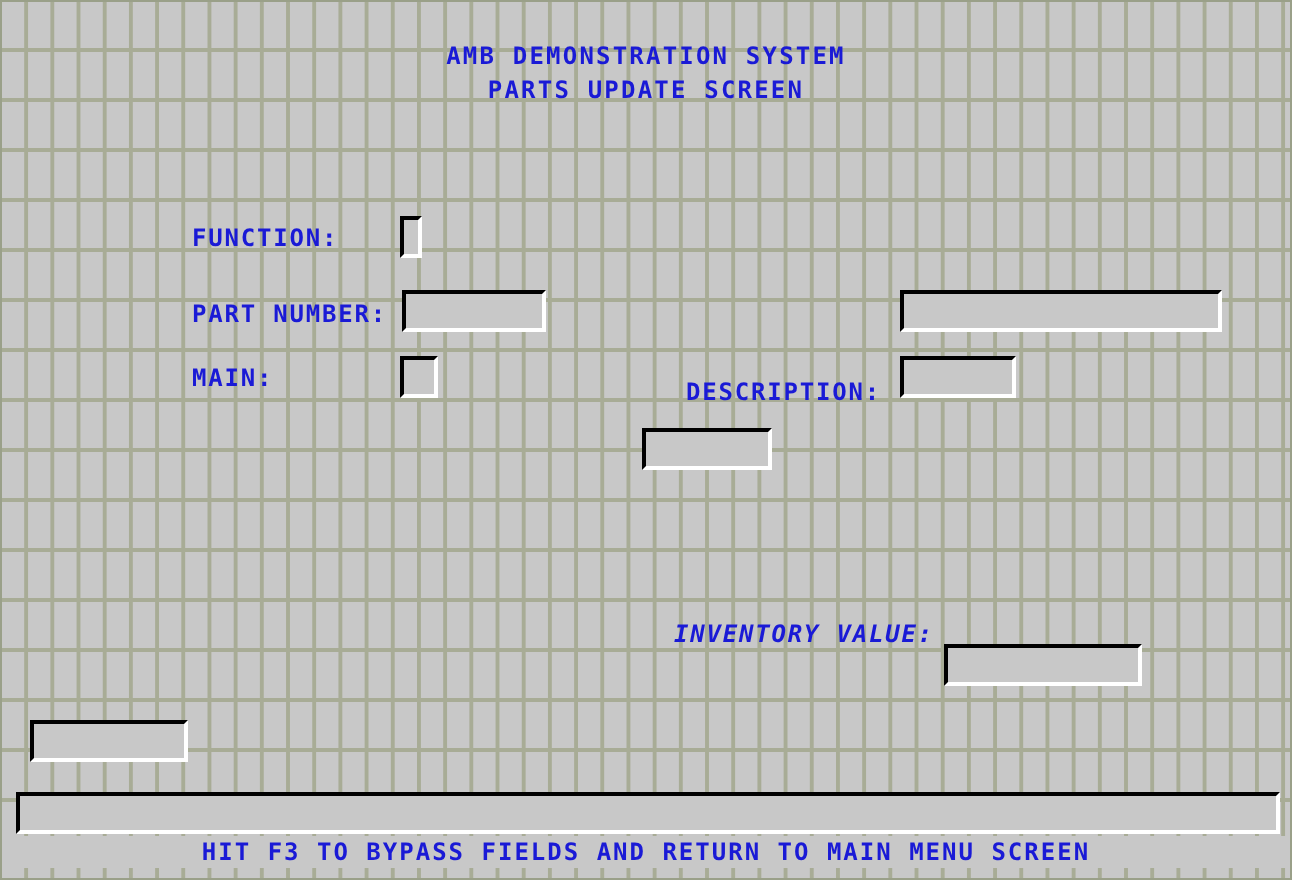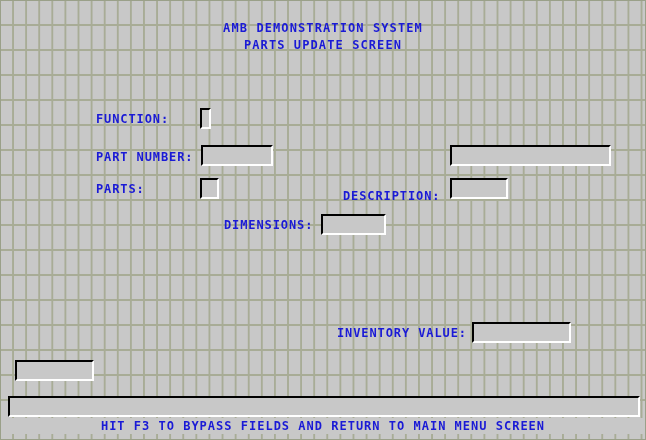--- a/index.html
+++ b/index.html
@@ -96,29 +96,28 @@
 
   <div class="lbl" style="left:96px; top:112px;">FUNCTION:</div>
   <input class="field" type="text" style="left: 200px; top: 108px; width: 11px; height: 21px;" placeholder="">
 
   <div class="lbl" style="left:96px; top:150px;">PART NUMBER:</div>
   <input class="field" type="text" style="left: 201px; top: 145px; width: 72px; height: 21px;" placeholder="">
 
   <div class="lbl" style="left:343px; top:150px;margin-top:39px;">DESCRIPTION:</div>
   <input class="field" type="text" style="left: 450px; top: 145px; width: 161px; height: 21px;" placeholder="">
 
-  <div class="lbl" style="left:96px; top:182px;">PARTS:</div>
+  <div class="lbl" style="left:96px; top:182px;">MAIN:</div>
   <input class="field" type="text" style="left: 200px; top: 178px; width: 19px; height: 21px;" placeholder="">
 
   <input class="field" type="text" style="left: 450px; top: 178px; width: 58px; height: 21px;" placeholder="">
 
-  <div class="lbl" style="left:224px; top:218px;">DIMENSIONS:</div>
   <input class="field" type="text" style="left: 321px; top: 214px; width: 65px; height: 21px;" placeholder="">
 
-  <div class="lbl" style="left:337px; top:326px;">INVENTORY VALUE:</div>
+  <div class="lbl" style="left:337px; top:310px;font-style:italic;">INVENTORY VALUE:</div>
   <input class="field" type="text" style="left: 472px; top: 322px; width: 99px; height: 21px;" placeholder="">
 
   <input class="field" type="text" style="left: 15px; top: 360px; width: 79px; height: 21px;" placeholder="">
 
   <input class="field" type="text" style="left: 8px; top: 396px; width: 632px; height: 21px;" placeholder="">
 
   <div class="footbar" style="top:418px;">HIT F3 TO BYPASS FIELDS AND RETURN TO MAIN MENU SCREEN</div>
 
 </div>
 

